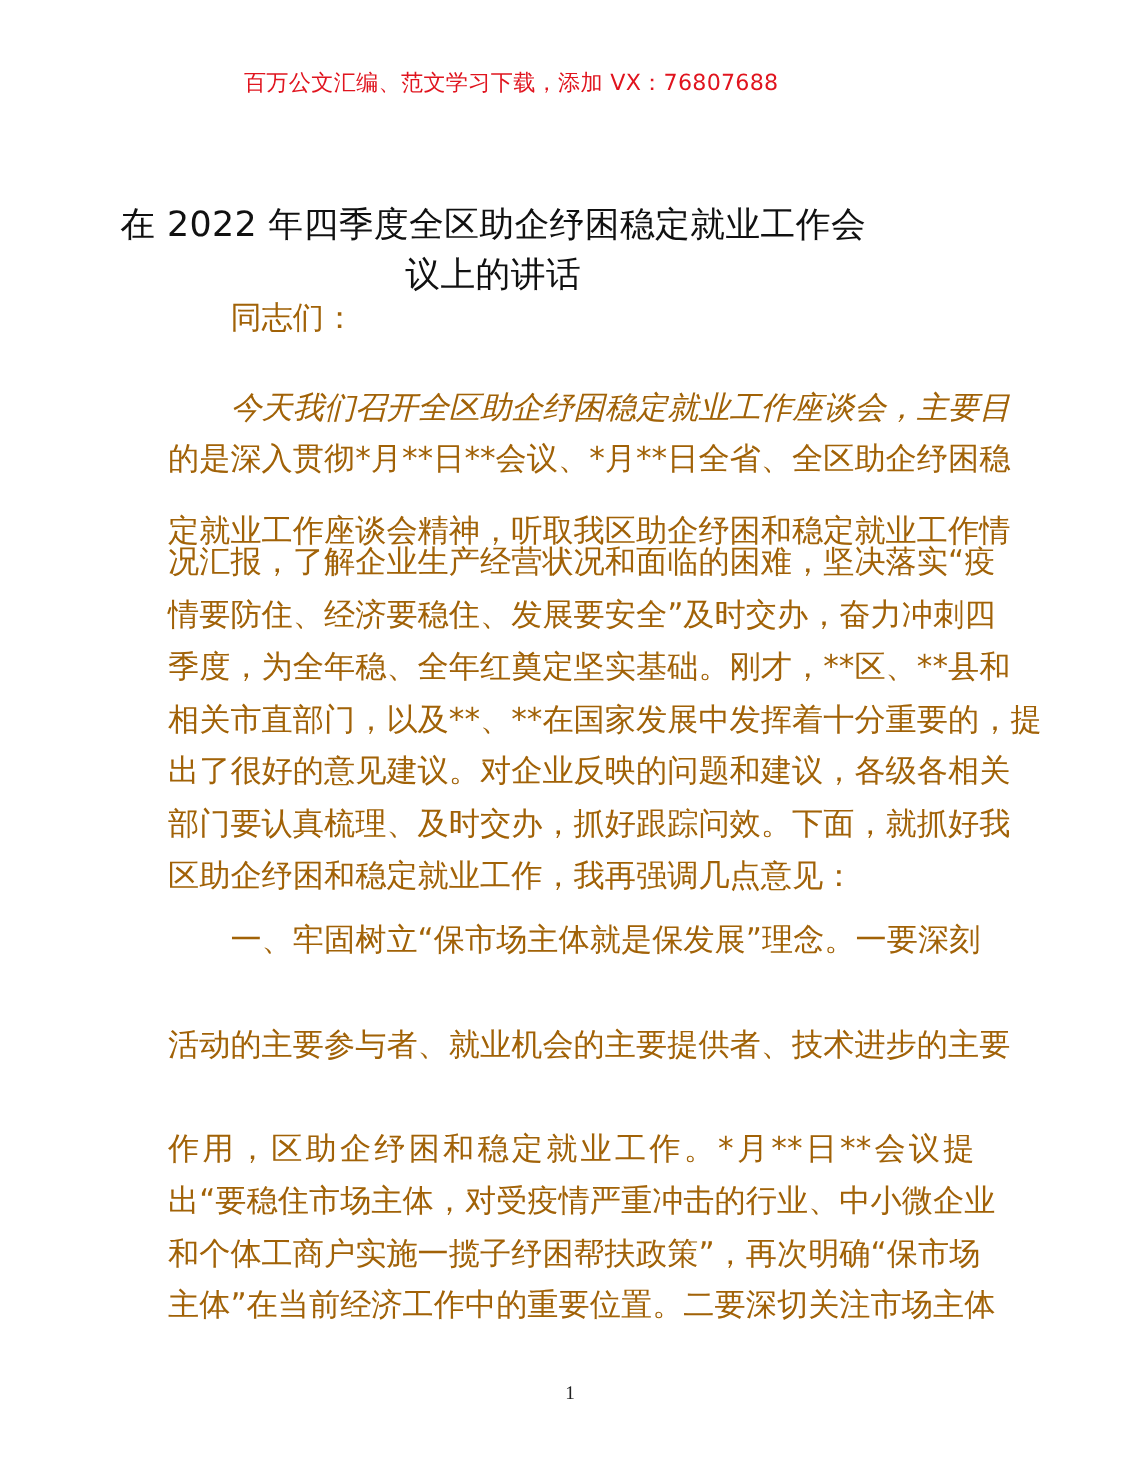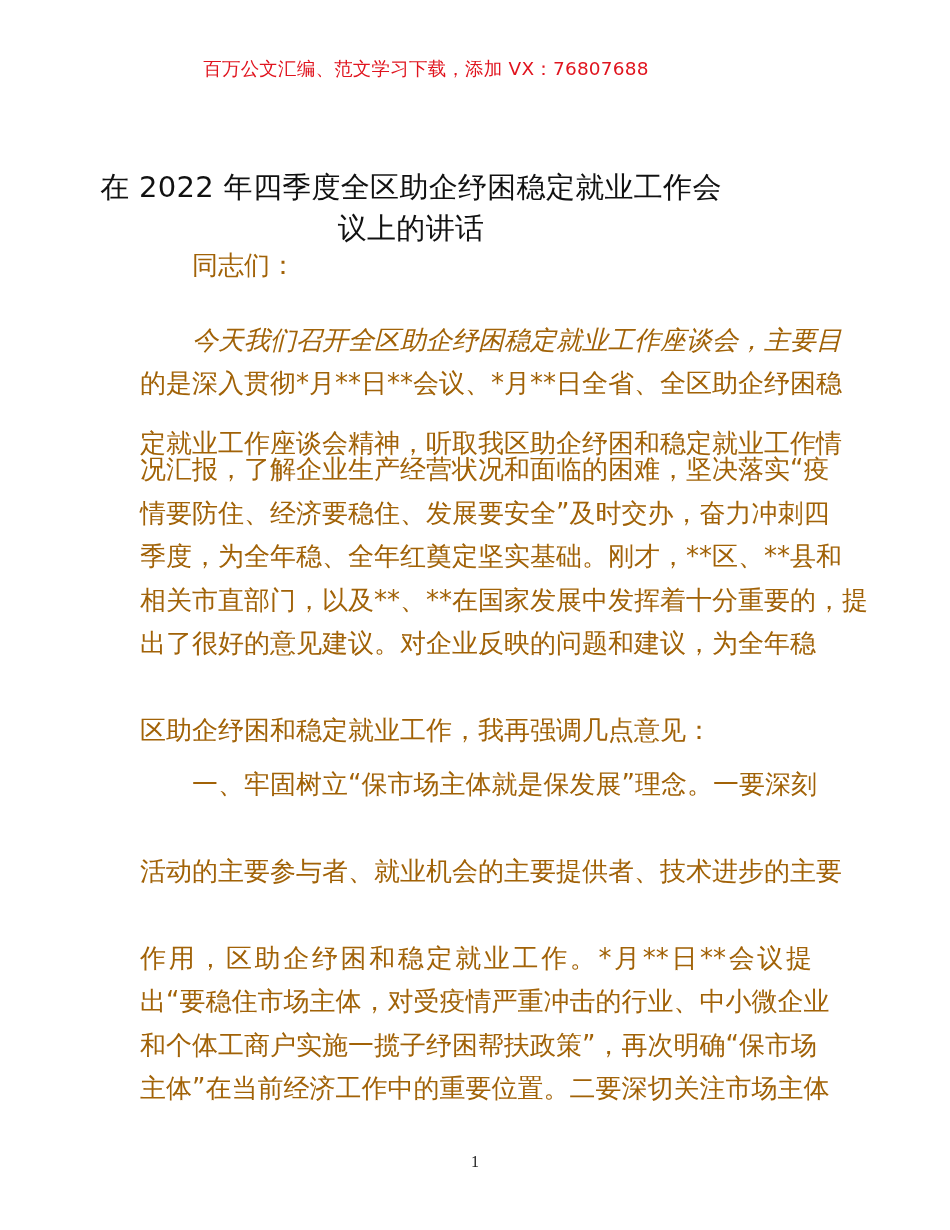--- a/index.html
+++ b/index.html
@@ -30,21 +30,22 @@
 
   <div class="body-line indent last" style="top:250px;">同志们：</div>
 
   <div class="body-line indent" style="top:325px;font-style:italic;">今天我们召开全区助企纾困稳定就业工作座谈会，主要目</div>
   <div class="body-line" style="top:368px;">的是深入贯彻*月**日**会议、*月**日全省、全区助企纾困稳</div>
   <div class="body-line" style="top:394px;margin-top:34px;">定就业工作座谈会精神，听取我区助企纾困和稳定就业工作情</div>
   <div class="body-line" style="top:454px;">况汇报，了解企业生产经营状况和面临的困难，坚决落实“疫</div>
   <div class="body-line" style="top:498px;">情要防住、经济要稳住、发展要安全”及时交办，奋力冲刺四</div>
   <div class="body-line" style="top:541px;">季度，为全年稳、全年红奠定坚实基础。刚才，**区、**县和</div>
   <div class="body-line" style="top:585px;">相关市直部门，以及**、**在国家发展中发挥着十分重要的，提</div>
-  <div class="body-line" style="top:628px;">出了很好的意见建议。对企业反映的问题和建议，为全年稳</div>
+  <div class="body-line" style="top:628px;">出了很好的意见建议。对企业反映的问题和建议，各级各相关</div>
+  <div class="body-line" style="top:672px;">部门要认真梳理、及时交办，抓好跟踪问效。下面，就抓好我</div>
   <div class="body-line last" style="top:715px;">区助企纾困和稳定就业工作，我再强调几点意见：</div>
 
   <div class="body-line indent" style="top:769px;">一、牢固树立“保市场主体就是保发展”理念。一要深刻</div>
   <div class="body-line" style="top:856px;">活动的主要参与者、就业机会的主要提供者、技术进步的主要</div>
   <div class="body-line" style="top:943px;">作用，区助企纾困和稳定就业工作。*月**日**会议提</div>
   <div class="body-line" style="top:986px;">出“要稳住市场主体，对受疫情严重冲击的行业、中小微企业</div>
   <div class="body-line" style="top:1030px;">和个体工商户实施一揽子纾困帮扶政策”，再次明确“保市场</div>
   <div class="body-line" style="top:1073px;">主体”在当前经济工作中的重要位置。二要深切关注市场主体</div>
 
   <div class="page-num">1</div>

